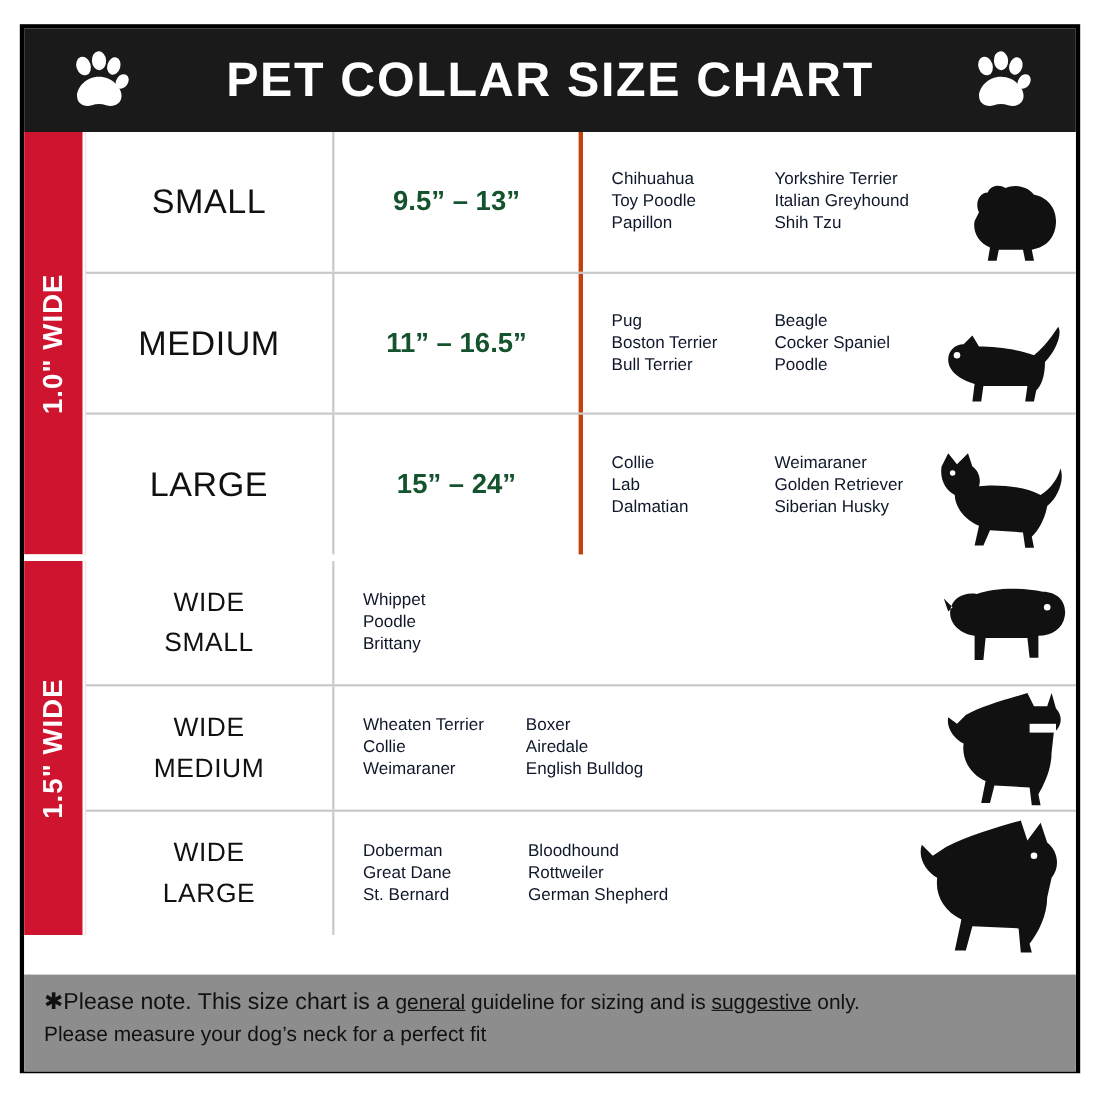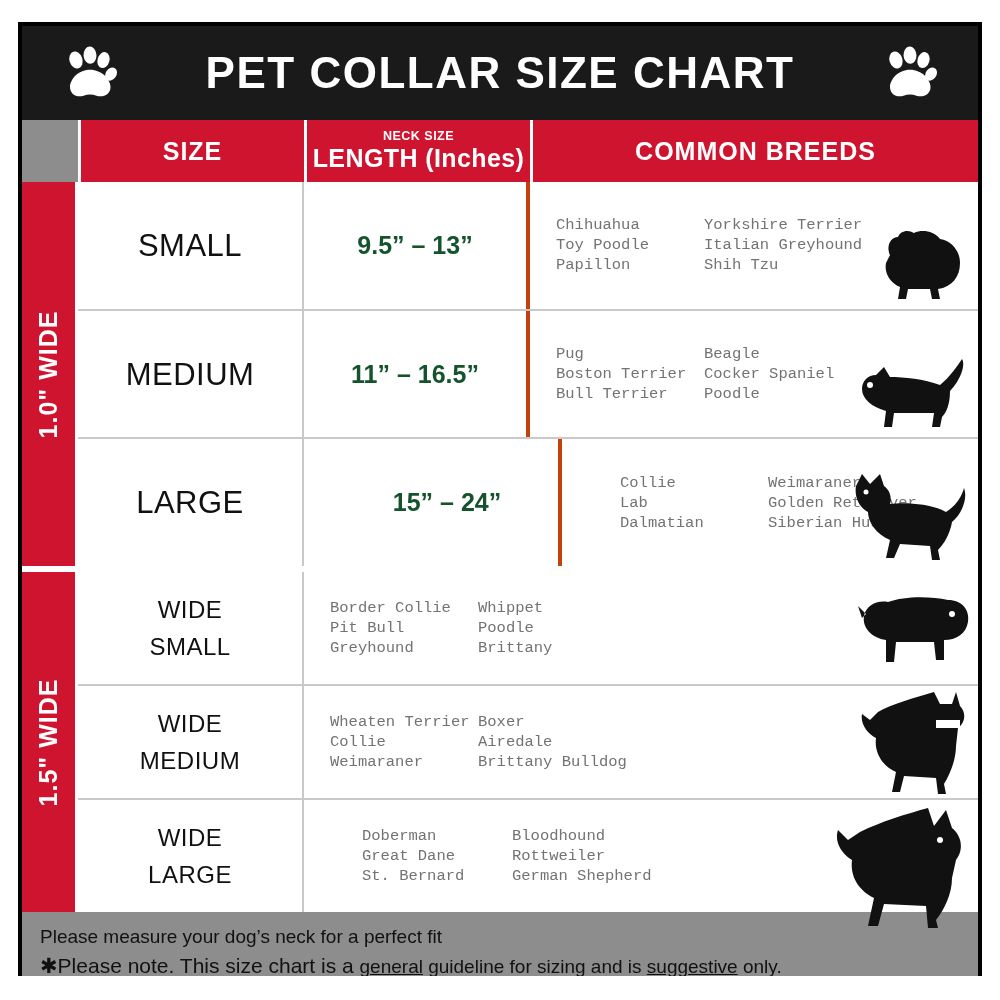--- a/index.html
+++ b/index.html
@@ -132,21 +132,21 @@
     flex-direction: column;
   }
   .row {
     display: flex;
     flex: 1 1 0;
     border-bottom: 2px solid #c9c9c9;
     box-sizing: border-box;
     position: relative;
     justify-content: flex-end;
   }
-  .row:last-child { border-bottom: none; gap: 32px; }
+  .row:last-child { border-bottom: none; }
   .cell-size {
     flex: 0 0 226px;
     display: flex;
     flex-direction: column;
     align-items: center;
     justify-content: center;
     font-size: 31px;
     letter-spacing: 0.5px;
     color: #111111;
     border-right: 2px solid #c9c9c9;
@@ -174,23 +174,22 @@
     padding-left: 26px;
     box-sizing: border-box;
   }
   .breed-cols {
     display: flex;
     gap: 0px;
   }
   .breed-col {
     font-size: 15.5px;
     line-height: 20px;
-    color: #737373;
+    color: #0f172a;
     white-space: nowrap;
-    font-family: Liberation Mono, monospace;
   }
   .breed-col.c1 { width: 148px; }
   .breed-col.c2 { width: 150px; }
   .dog-silhouette {
     position: absolute;
     right: 6px;
     bottom: 2px;
     pointer-events: none;
   }
 
@@ -224,29 +223,20 @@
       <div class="chart-title">PET COLLAR SIZE CHART</div>
       <svg class="paw right" viewBox="0 0 100 100">
         <ellipse cx="24" cy="26" rx="12" ry="16" fill="#ffffff" transform="rotate(-18 24 26)"></ellipse>
         <ellipse cx="50" cy="17" rx="12" ry="16" fill="#ffffff" transform="rotate(-4 50 17)"></ellipse>
         <ellipse cx="75" cy="26" rx="11" ry="15" fill="#ffffff" transform="rotate(16 75 26)"></ellipse>
         <ellipse cx="89" cy="52" rx="10" ry="13" fill="#ffffff" transform="rotate(34 89 52)"></ellipse>
         <path d="M50 44 C72 44 88 62 88 76 C88 90 74 96 62 92 C54 89 46 89 38 92 C26 96 13 90 13 76 C13 62 28 44 50 44 Z" fill="#ffffff"></path>
       </svg>
     </div>
 
-    <div class="col-head-row">
-      <div class="corner"></div>
-      <div class="col-head col-size">SIZE</div>
-      <div class="col-head col-length">
-        <div class="small-label">NECK SIZE</div>
-        <div class="big-label">LENGTH (Inches)</div>
-      </div>
-      <div class="col-head col-breeds">COMMON BREEDS</div>
-    </div>
 
     <div class="chart-body">
 
       <div class="group group-1">
         <div class="group-tab">
           <span>1.0" WIDE</span>
         </div>
         <div class="group-rows">
 
           <div class="row">
@@ -313,23 +303,20 @@
         <div class="group-tab">
           <span>1.5" WIDE</span>
         </div>
         <div class="group-rows">
 
           <div class="row">
             <div class="cell-size two-line" style="white-space:pre">WIDE
 SMALL</div>
             <div class="cell-breeds">
               <div class="breed-cols">
-                <div class="breed-col c1" style="white-space:pre">Border Collie
-Pit Bull
-Greyhound</div>
                 <div class="breed-col c2" style="white-space:pre">Whippet
 Poodle
 Brittany</div>
               </div>
               <svg class="dog-silhouette" width="120" height="90" viewBox="0 0 120 90">
                 <path d="M96 8 C110 8 118 18 116 30 C114 42 104 48 92 48 L92 68 L84 68 L82 50 L44 50 L42 70 L34 70 L34 48 C20 46 10 36 12 24 C14 14 24 8 36 10 C52 4 78 4 96 8 Z M14 22 L6 14 L10 26 Z" fill="#111111"></path>
                 <circle cx="100" cy="22" r="3" fill="#ffffff"></circle>
               </svg>
             </div>
           </div>
@@ -337,21 +324,21 @@
           <div class="row">
             <div class="cell-size two-line" style="white-space:pre">WIDE
 MEDIUM</div>
             <div class="cell-breeds">
               <div class="breed-cols">
                 <div class="breed-col c1" style="white-space:pre">Wheaten Terrier
 Collie
 Weimaraner</div>
                 <div class="breed-col c2" style="white-space:pre">Boxer
 Airedale
-Brittany Bulldog</div>
+English Bulldog</div>
               </div>
               <svg class="dog-silhouette" width="124" height="106" viewBox="0 0 124 106">
                 <path d="M86 2 L92 14 L104 14 L108 2 L112 16 C118 22 118 32 110 38 L108 56 C108 70 102 84 96 94 L98 104 L90 104 L88 88 L56 86 L52 102 L44 102 L48 82 C34 76 26 62 28 48 C20 44 12 34 14 24 L22 30 L30 22 C44 14 66 8 86 2 Z" fill="#111111"></path>
                 <rect x="88" y="30" width="24" height="8" fill="#ffffff"></rect>
               </svg>
             </div>
           </div>
 
           <div class="row">
             <div class="cell-size two-line" style="white-space:pre">WIDE
@@ -370,18 +357,18 @@
                 <circle cx="118" cy="34" r="3" fill="#ffffff"></circle>
               </svg>
             </div>
           </div>
 
         </div>
       </div>
     </div>
 
     <div class="chart-footer">
+      <div><span class="star">✱Please note. This size chart is a </span><span class="under">general</span><span> guideline for sizing and is </span><span class="under"> suggestive</span><span> only.</span></div>
       <div>Please measure your dog’s neck for a perfect fit</div>
-      <div><span class="star">✱Please note. This size chart is a </span><span class="under">general</span><span> guideline for sizing and is </span><span class="under"> suggestive</span><span> only.</span></div>
     </div>
 
   </div>
 </div>
 
 </body></html>

